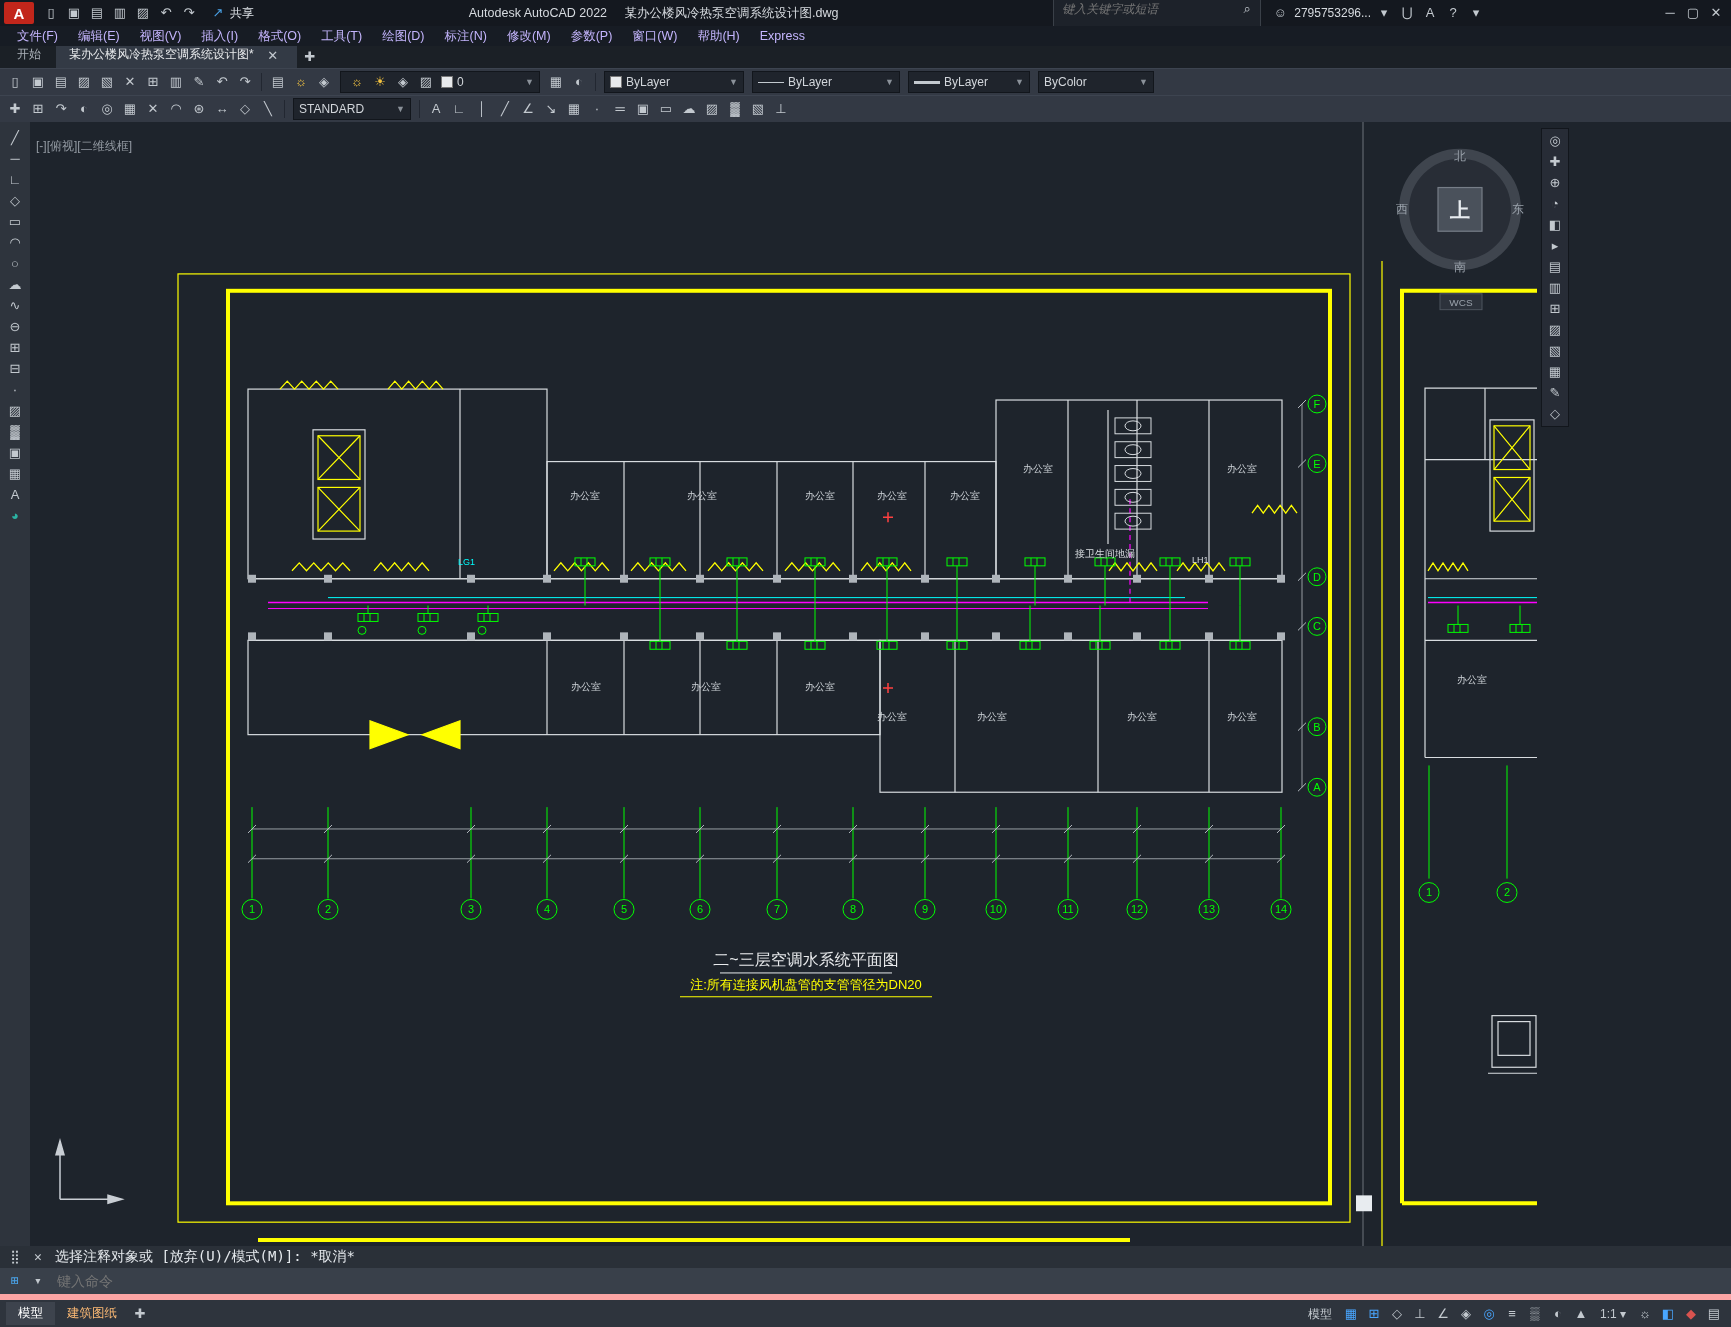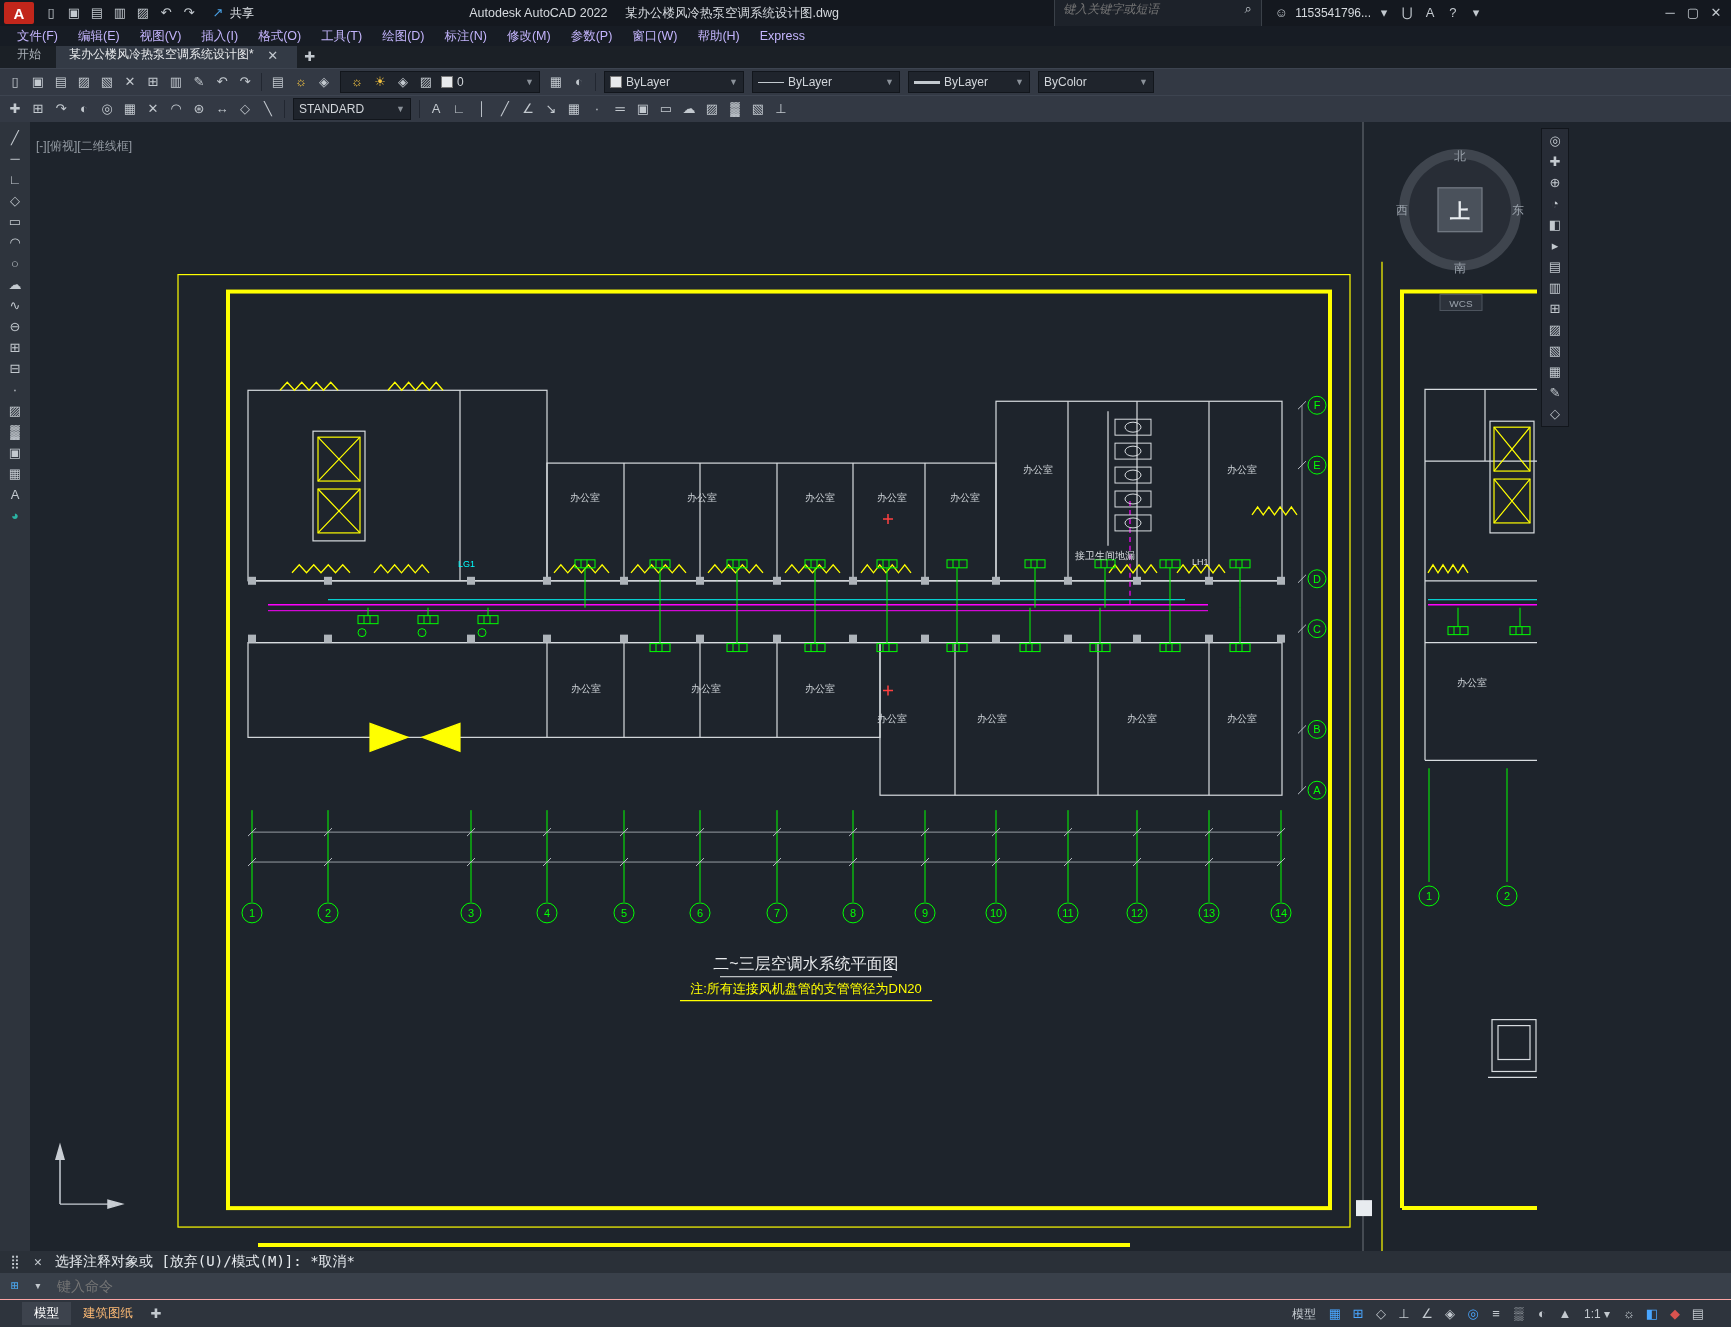--- a/index.html
+++ b/index.html
@@ -51,21 +51,21 @@
   .navdock{position:absolute;left:1511px;top:6px;width:26px;background:rgba(40,46,55,.92);
     border:1px solid #12161c;padding:2px 0;}
   
   .cmd1{height:22px;background:#2a3038;color:#e6eaee;font-family:"DejaVu Sans Mono",monospace;
     font-size:14px;gap:6px;padding-left:4px;}
   .cmd2{height:26px;background:#39404a;color:#aeb4bb;font-family:"DejaVu Sans Mono",monospace;
     font-size:14px;gap:6px;padding-left:4px;}
   .cmd2 input{flex:0 1 420px;background:transparent;border:none;outline:none;color:#0ea5e9;
     font-family:inherit;font-size:14px;}
   
-  .bottombar{height:27px;background:#2e343d;border-top:1px solid #fca5a5;padding:0 22px;}
+  .bottombar{height:27px;background:#2e343d;border-top:6px solid #fca5a5;padding:0 6px;}
   .ltab{padding:3px 12px;color:#fdba74;font-size:12.5px;}
   .ltab.active{background:#3d434d;color:#fff;}
   .bspacer{flex:1;}
 </style>
 </head>
 <body>
 
 <div class="app">
 
   <div class="row titlebar">
@@ -90,21 +90,21 @@
     <div class="searchbox">
       <input placeholder="键入关键字或短语" style="">
       <div class="strip">
           <span class="icon">⌕</span>
         </div>
     </div>
     <div class="user">
       <div class="strip">
           <span class="icon">☺</span>
         </div>
-      <span>1153541796...</span>
+      <span>2795753296...</span>
     </div>
     <div class="strip">
         <span class="icon">▾</span>
         <span class="icon">⋃</span>
         <span class="icon">A</span>
         <span class="icon">?</span>
         <span class="icon">▾</span>
       </div>
     <div class="spacer-tb"></div>
     <div class="strip">

